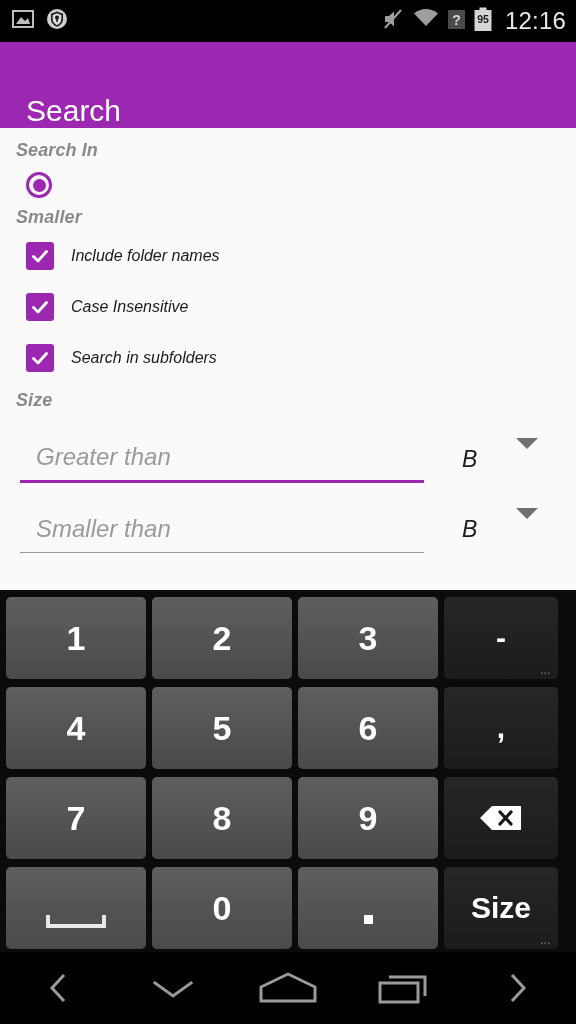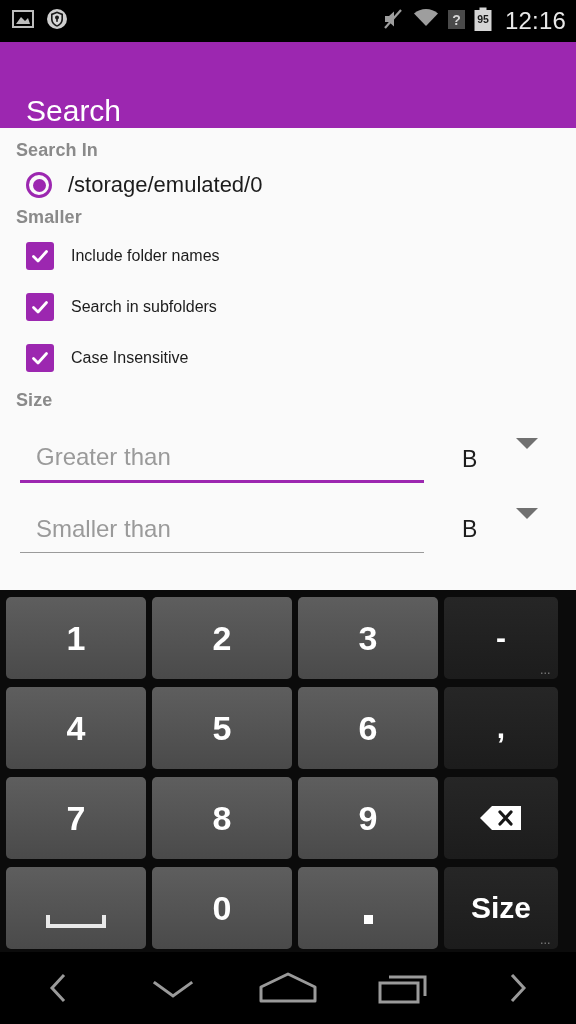--- a/index.html
+++ b/index.html
@@ -76,20 +76,21 @@
 
   
   .content {
     position: absolute;
     top: 128px; left: 0;
     width: 576px;
     height: 462px;
     background: #fafafa;
     box-sizing: border-box;
     padding: 12px 16px 0 16px;
+    font-style: italic;
   }
   .section-label {
     color: #8a8a8a;
     font-size: 18px;
     font-weight: bold;
     margin: 0 0 2px 0;
     letter-spacing: 0.1px;
   }
 
   
@@ -314,50 +315,49 @@
   <div class="app-bar-shadow"></div>
 
   <div class="content">
 
     <div class="section-label">Search In</div>
 
     <div class="radio-row">
       <span class="radio">
         <span class="radio-dot"></span>
       </span>
-      <span class="radio-label">/storage/emulated/0</span>
     </div>
 
     <div class="section-label">Smaller</div>
 
     <div class="check-row">
       <span class="checkbox">
         <svg width="20" height="20" viewBox="0 0 20 20">
           <path d="M3.5 10.5 L8 15 L16.5 5.5" fill="none" stroke="#ffffff" stroke-width="2.8" stroke-linecap="round" stroke-linejoin="round"></path>
         </svg>
       </span>
       <span class="check-label">Include folder names</span>
     </div>
 
     <div class="check-row">
       <span class="checkbox">
         <svg width="20" height="20" viewBox="0 0 20 20">
           <path d="M3.5 10.5 L8 15 L16.5 5.5" fill="none" stroke="#ffffff" stroke-width="2.8" stroke-linecap="round" stroke-linejoin="round"></path>
         </svg>
       </span>
-      <span class="check-label">Search in subfolders</span>
+      <span class="check-label">Case Insensitive</span>
     </div>
 
     <div class="check-row">
       <span class="checkbox">
         <svg width="20" height="20" viewBox="0 0 20 20">
           <path d="M3.5 10.5 L8 15 L16.5 5.5" fill="none" stroke="#ffffff" stroke-width="2.8" stroke-linecap="round" stroke-linejoin="round"></path>
         </svg>
       </span>
-      <span class="check-label">Case Insensitive</span>
+      <span class="check-label">Search in subfolders</span>
     </div>
 
     <div class="section-label size-label">Size</div>
 
     <div class="size-row">
       <div class="size-input-wrap">
         <div class="size-input">Greater than</div>
         <div class="underline-active"></div>
       </div>
       <span class="unit-label">B</span>

